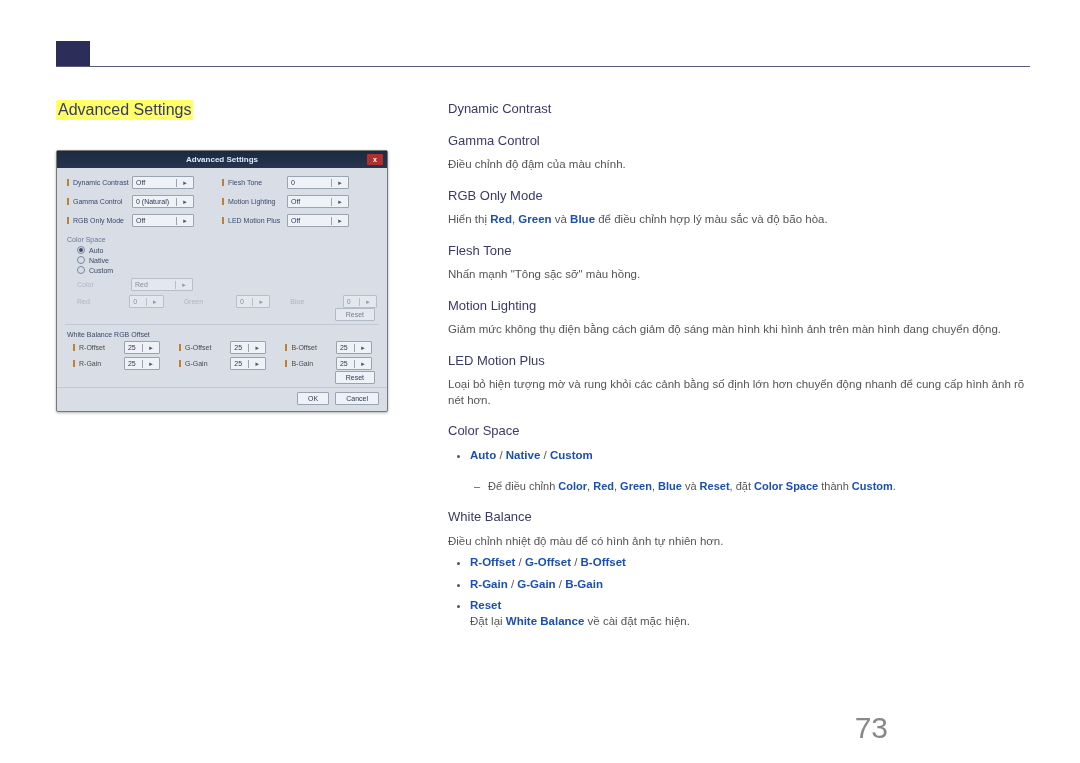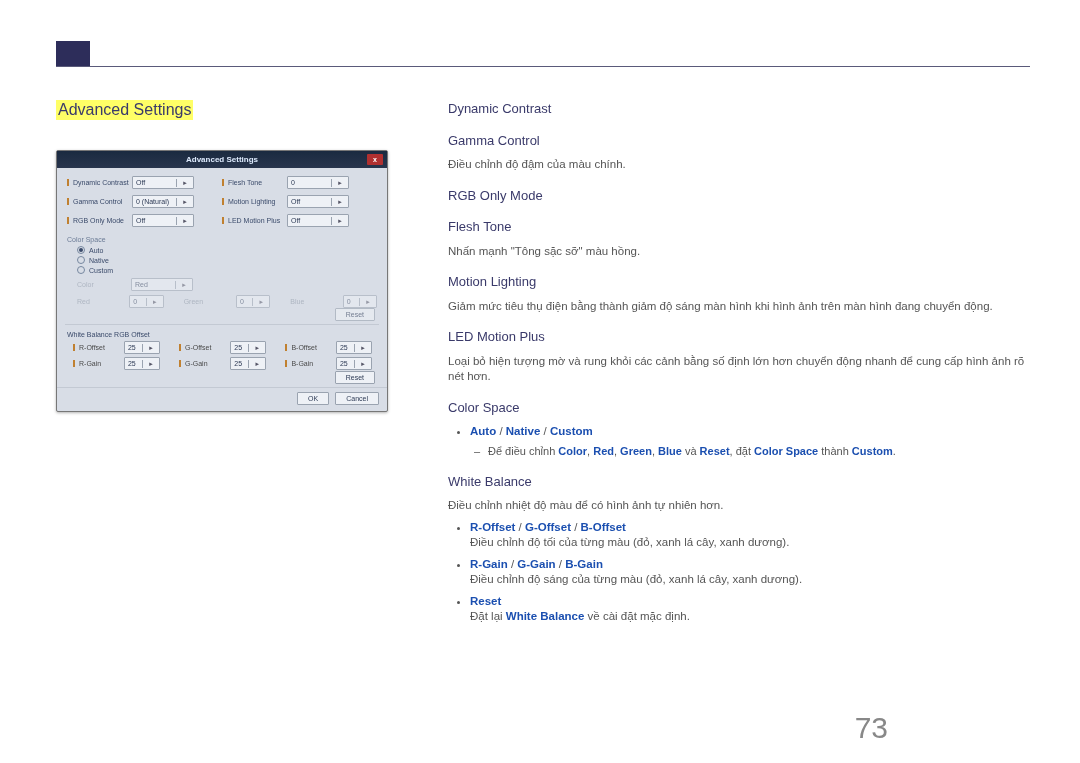--- a/index.html
+++ b/index.html
@@ -224,21 +224,21 @@
     color: #1b4fb0;
   }
   .bullets {
     margin: 6px 0 0 0;
     padding-left: 22px;
   }
   .bullets li {
     margin-bottom: 6px;
   }
   .sub {
-    margin: 4px 0 0 0;
+    margin: 16px 0 0 0;
     padding-left: 18px;
     font-size: 11px;
   }
   .sub li {
     list-style: none;
     position: relative;
     margin-bottom: 2px;
   }
   .sub li::before {
     content: "– ";
@@ -411,28 +411,31 @@
   <div class="right-col">
     <div class="sec">
       <div class="sec-h">Dynamic Contrast</div>
     </div>
     <div class="sec">
       <div class="sec-h">Gamma Control</div>
       <div>Điều chỉnh độ đậm của màu chính.</div>
     </div>
     <div class="sec">
       <div class="sec-h">RGB Only Mode</div>
+      <div>
+        <span>Hiển thị </span><span class="bold-blue">Red</span><span>, </span><span class="bold-blue">Green</span><span> và </span><span class="bold-blue">Blue</span><span> để điều chỉnh hợp lý màu sắc và độ bão hòa.</span>
+      </div>
     </div>
     <div class="sec">
       <div class="sec-h">Flesh Tone</div>
       <div>Nhấn mạnh "Tông sặc sỡ" màu hồng.</div>
     </div>
     <div class="sec">
       <div class="sec-h">Motion Lighting</div>
-      <div>Giảm mức tiêu thụ điện bằng thành giảm độ sáng màn hình khi hình ảnh trên màn hình đang chuyển động.</div>
+      <div>Giảm mức không thụ điện bằng cách giảm độ sáng màn hình khi hình ảnh trên màn hình đang chuyển động.</div>
     </div>
     <div class="sec">
       <div class="sec-h">LED Motion Plus</div>
       <div>Loại bỏ hiện tượng mờ và rung khỏi các cảnh bằng số định lớn hơn chuyển động nhanh để cung cấp hình ảnh rõ nét hơn.</div>
     </div>
     <div class="sec">
       <div class="sec-h">Color Space</div>
       <ul class="bullets">
         <li>
           <span class="bold-blue-inline">Auto</span> / <span class="bold-blue-inline">Native</span> / <span class="bold-blue-inline">Custom</span>
@@ -443,28 +446,26 @@
           </ul>
         </li>
       </ul>
     </div>
     <div class="sec">
       <div class="sec-h">White Balance</div>
       <div>Điều chỉnh nhiệt độ màu để có hình ảnh tự nhiên hơn.</div>
       <ul class="bullets">
         <li>
           <span class="bold-blue-inline">R-Offset</span> / <span class="bold-blue-inline">G-Offset</span> / <span class="bold-blue-inline">B-Offset</span><br>
-          <span>Điều chỉnh độ tối của từng màu (đỏ, xanh lá cây, xanh dương).</span>
         </li>
         <li>
           <span class="bold-blue-inline">R-Gain</span> / <span class="bold-blue-inline">G-Gain</span> / <span class="bold-blue-inline">B-Gain</span><br>
-          <span>Điều chỉnh độ sáng của từng màu (đỏ, xanh lá cây, xanh dương).</span>
         </li>
         <li>
           <span class="bold-blue-inline">Reset</span><br>
-          <span>Đặt lại </span><span class="bold-blue-inline">White Balance</span><span> về cài đặt mặc định.</span>
+          <span>Đặt lại </span><span class="bold-blue-inline">White Balance</span><span> về cài đặt mặc hiện.</span>
         </li>
       </ul>
     </div>
   </div>
 
   <div class="page-num">73</div>
 </div>
 
 </body></html>

